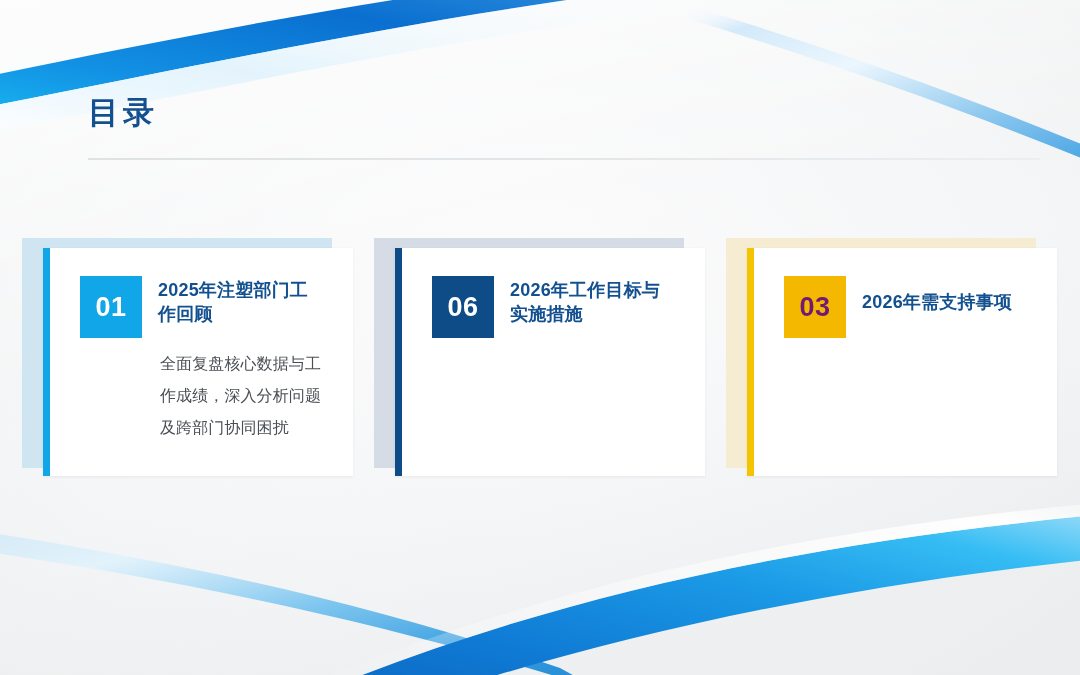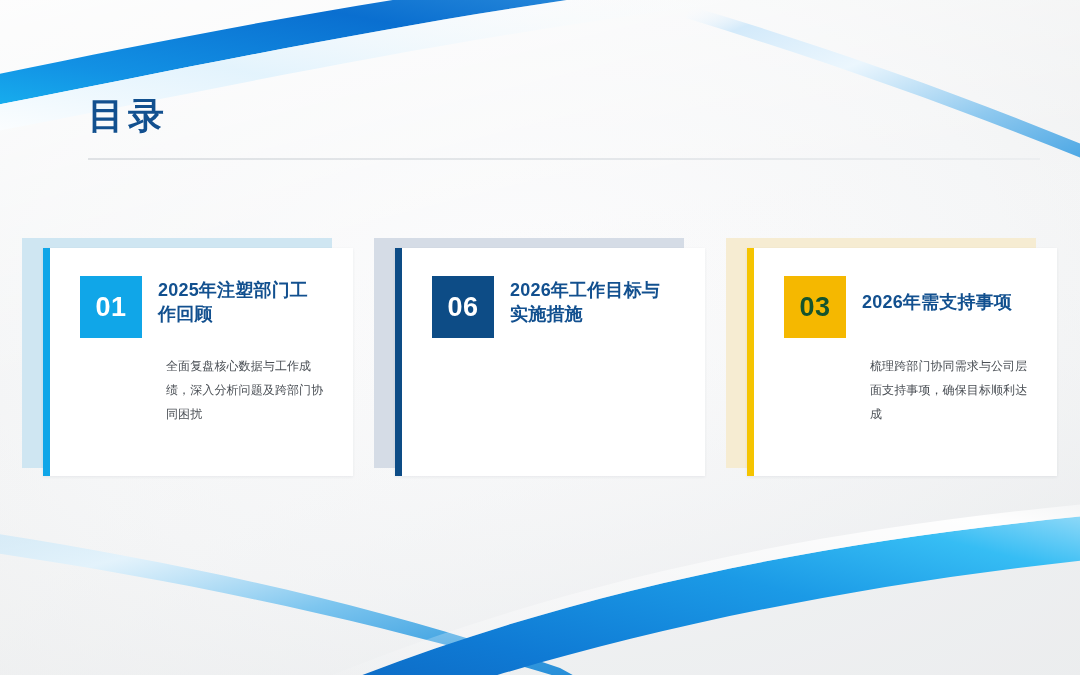--- a/index.html
+++ b/index.html
@@ -33,21 +33,21 @@
   }
 
   
   .header {
     position: absolute;
     left: 88px;
     top: 96px;
     width: 920px;
   }
   .page-title {
-    font-size: 36px;
+    font-size: 31px;
     font-weight: bold;
     color: #12508f;
     letter-spacing: 4px;
     line-height: 1.1;
     margin: 0;
     text-shadow: 0 1px 0 rgba(255,255,255,0.7);
   }
   .title-divider {
     position: absolute;
     left: 0px;
@@ -126,24 +126,24 @@
     font-size: 18px;
     font-weight: bold;
     line-height: 1.34;
     color: #12508f;
     margin: 0;
     padding-top: 2px;
     max-width: 162px;
     letter-spacing: 0.2px;
   }
   .card-desc {
-    margin: 8px;
+    margin: 2px;
     padding-left: 78px;
     padding-top: 8px;
-    font-size: 12px;
+    font-size: 16px;
     line-height: 2.0;
     color: #4a4f55;
     max-width: 170px;
     letter-spacing: 0.1px;
   }
 </style>
 </head>
 <body>
 
 <div id="slide">
@@ -241,21 +241,20 @@
         </div>
       </div>
     </div>
 
     <div class="card-wrap">
       <div class="card-backing" style="background: rgb(246, 236, 210);"></div>
       <div class="card"></div>
       <div class="card-accent" style="background: rgb(245, 196, 0);"></div>
       <div class="card-body">
         <div class="card-head">
-          <div class="badge" style="background: rgb(245, 184, 0); color: #14532d;">03</div>
+          <div class="badge" style="background: rgb(245, 184, 0); color: #701a75;">03</div>
           <h2 class="card-title" style="color: rgb(18, 80, 143); margin-top: 12px;">2026年需支持事项</h2>
         </div>
-        <p class="card-desc">梳理跨部门协同需求与公司层面支持事项，确保目标顺利达成</p>
       </div>
     </div>
 
   </div>
 </div>
 
 </body></html>

